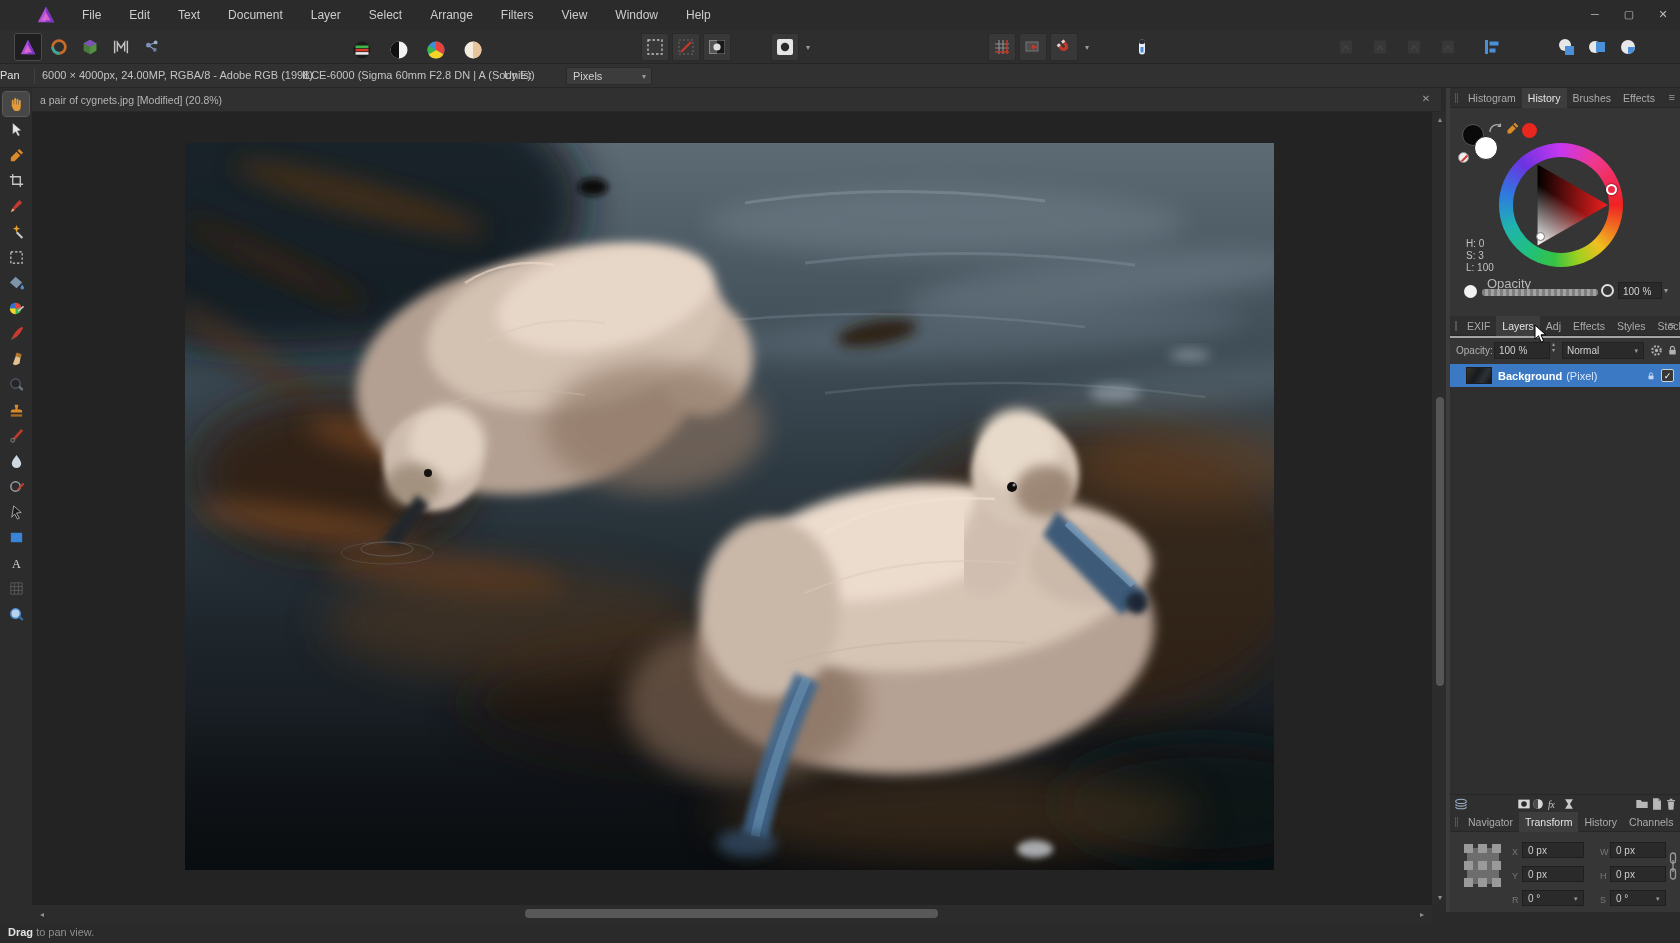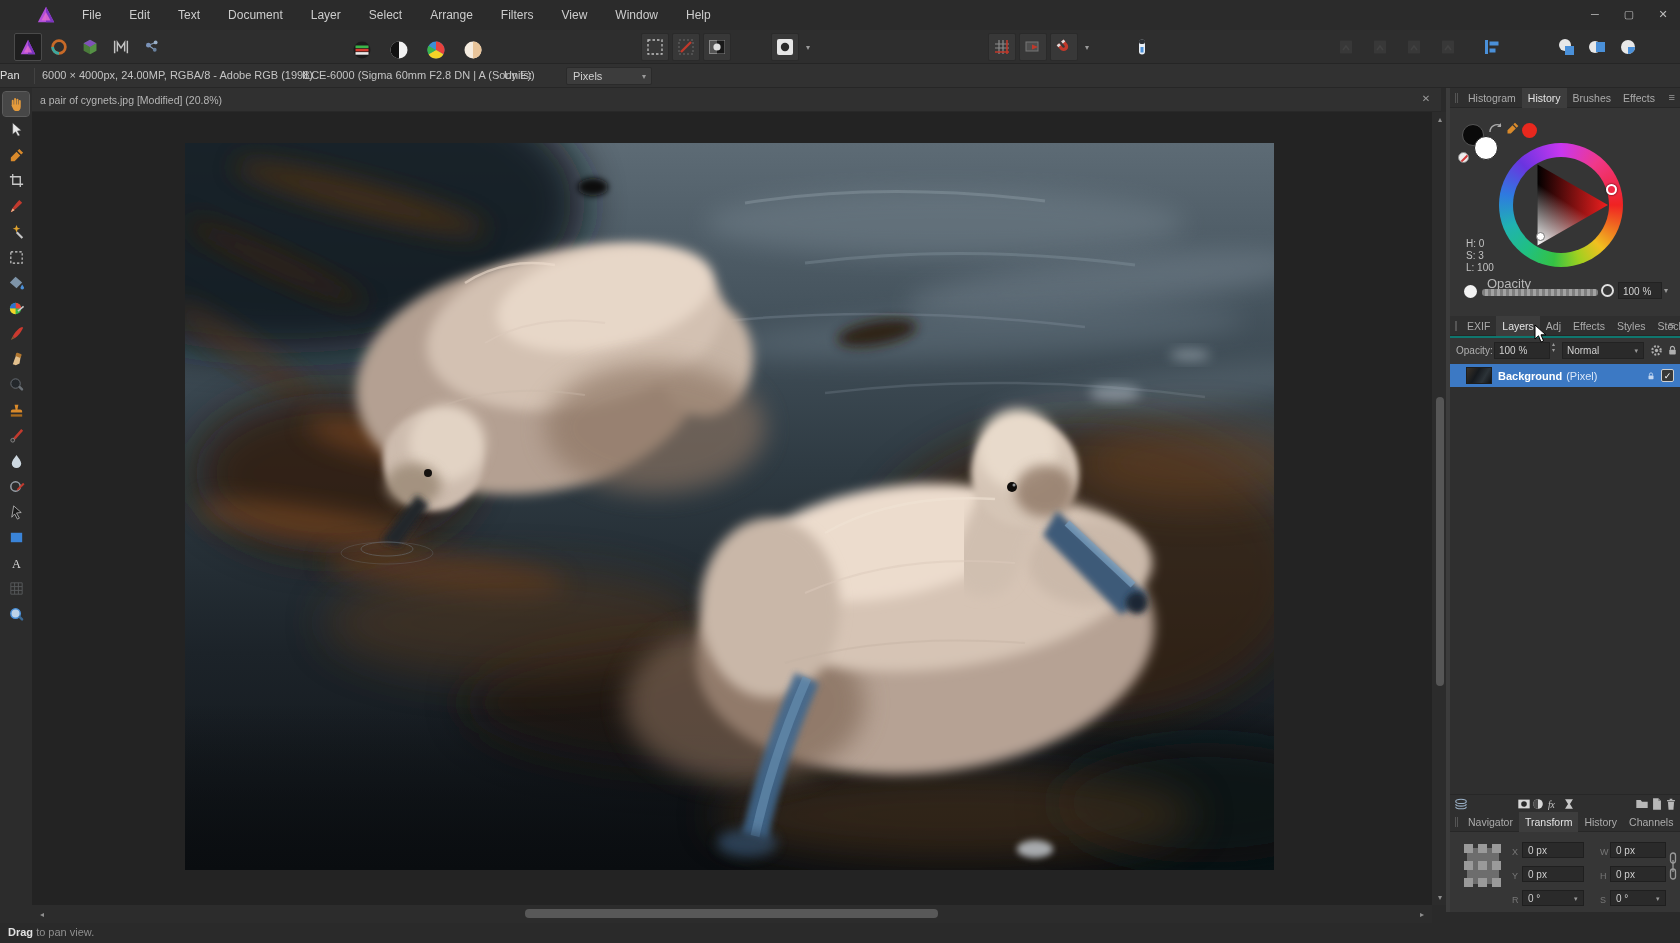--- a/index.html
+++ b/index.html
@@ -716,21 +716,21 @@
       <div>L: 100</div>
     </div>
     <div class="oplabel">Opacity</div>
     <div class="opknob"></div>
     <div class="optrack"></div>
     <div class="opknob2"></div>
     <div class="opval">100 %</div>
     <span class="opdd">▾</span>
   </div>
 
-  <div class="ppanel" style="top:228px; height:496px; background:#0f766e">
+  <div class="ppanel" style="top:228px; height:496px; background:#a3a3a3">
     <div class="ptabs">
       <span class="grip"></span>
       <span class="ptab">EXIF</span>
       <span class="ptab active">Layers</span>
       <span class="ptab">Adj</span>
       <span class="ptab">Effects</span>
       <span class="ptab">Styles</span>
       <span class="ptab">Stock</span>
       <span class="pmenu">≡</span>
     </div>

